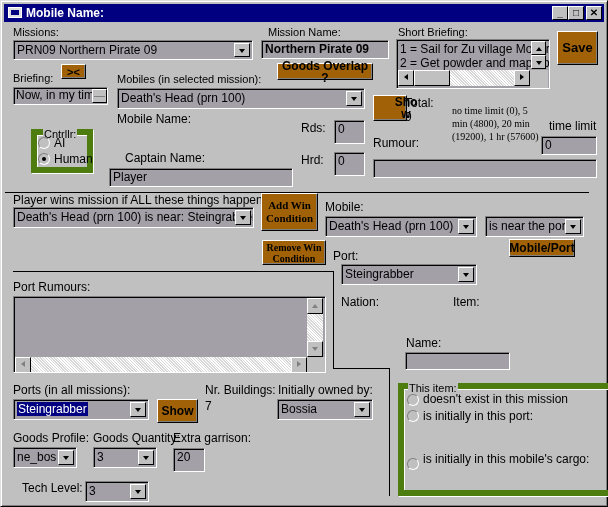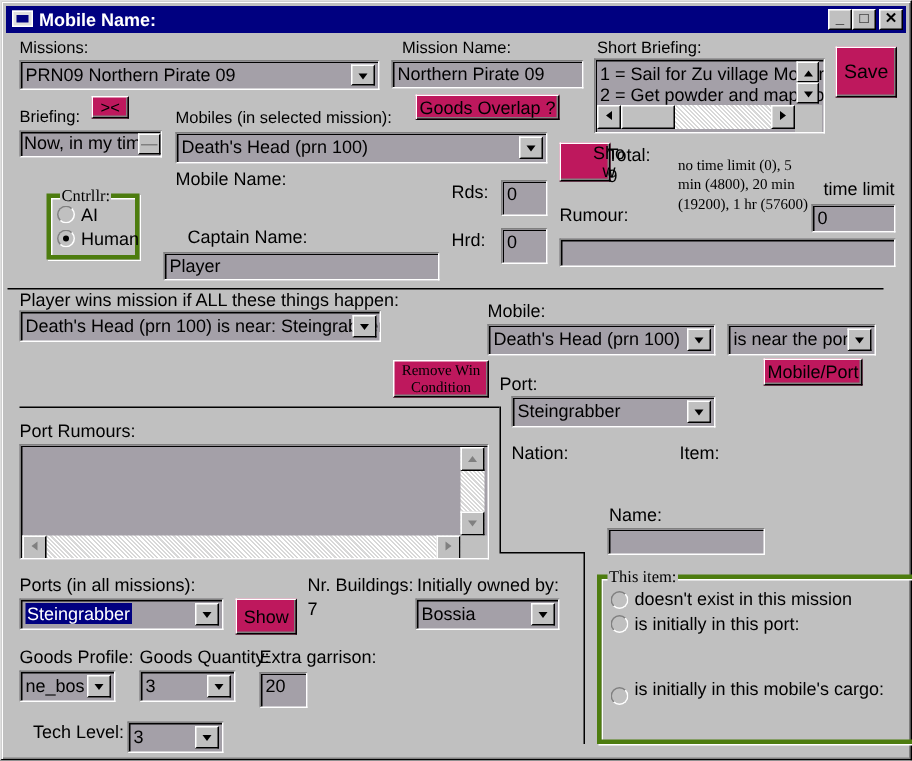--- a/index.html
+++ b/index.html
@@ -10,25 +10,25 @@
   .title-icon::after { content: ""; position: absolute; left: 2px; top: 2px; width: 8px; height: 5px; background: #000080; }
   .tb-btns { position: absolute; right: 2px; top: 2px; display: flex; gap: 0; }
   .tb-btn { width: 16px; height: 14px; background: #c0c0c0; border-top: 1px solid #fff; border-left: 1px solid #fff; border-right: 1px solid #000; border-bottom: 1px solid #000; color: #000; font-size: 10px; line-height: 11px; text-align: center; font-weight: bold; }
   .tb-btn.close { margin-left: 2px; }
   .lbl { position: absolute; white-space: nowrap; line-height: 13px; }
   .serif { font-family: "Liberation Serif", serif; }
   .field { position: absolute; background: #a4a0a8; border-top: 1px solid #808080; border-left: 1px solid #808080; border-right: 1px solid #fff; border-bottom: 1px solid #fff; box-shadow: inset 1px 1px 0 #000; padding: 2px 3px; line-height: 13px; white-space: nowrap; overflow: hidden; font-size: 12px; }
   .combo { position: absolute; background: #a4a0a8; border-top: 1px solid #808080; border-left: 1px solid #808080; border-right: 1px solid #fff; border-bottom: 1px solid #fff; box-shadow: inset 1px 1px 0 #000; padding: 2px 3px; line-height: 14px; white-space: nowrap; overflow: hidden; font-size: 12px; }
   .combo .dd { position: absolute; right: 2px; top: 2px; bottom: 2px; width: 16px; background: #c0c0c0; border-top: 1px solid #fff; border-left: 1px solid #fff; border-right: 1px solid #000; border-bottom: 1px solid #000; }
   .combo .dd::after { content: ""; position: absolute; left: 4px; top: 5px; border-left: 3.5px solid transparent; border-right: 3.5px solid transparent; border-top: 4px solid #000; }
-  .btn { position: absolute; background: #be185d; border-top: 1px solid #fff; border-left: 1px solid #fff; border-right: 1px solid #000; border-bottom: 1px solid #000; box-shadow: inset -1px -1px 0 #808080; text-align: center; font-size: 12px; display: flex; align-items: center; justify-content: center; line-height: 12px; }
+  .btn { position: absolute; background: #a16207; border-top: 1px solid #fff; border-left: 1px solid #fff; border-right: 1px solid #000; border-bottom: 1px solid #000; box-shadow: inset -1px -1px 0 #808080; text-align: center; font-size: 12px; display: flex; align-items: center; justify-content: center; line-height: 12px; font-weight: bold; }
   .btn.serif { font-size: 11px; line-height: 13px; }
   .hline { position: absolute; height: 1px; background: #000; }
   .vline { position: absolute; width: 1px; background: #000; }
-  .group { position: absolute; border: 3px solid #4d7c0f; box-shadow: 1px 1px 0 #fff, inset 1px 1px 0 #fff; font-family: Liberation Serif, serif; }
+  .group { position: absolute; border: 6px solid #4d7c0f; box-shadow: 1px 1px 0 #fff, inset 1px 1px 0 #fff; }
   .group-title { position: absolute; top: -7px; left: 6px; background: #c0c0c0; padding: 0 1px; line-height: 13px; font-size: 11px; }
   .radio { position: absolute; width: 12px; height: 12px; border-radius: 50%; background: #c0c0c0; border: 1px solid; border-color: #808080 #fff #fff #808080; }
   .radio.checked::after { content: ""; position: absolute; left: 3px; top: 3px; width: 4px; height: 4px; border-radius: 50%; background: #000; }
   .radio-lbl { position: absolute; line-height: 13px; white-space: nowrap; font-size: 12px; }
   .list { position: absolute; background: #a4a0a8; border-top: 1px solid #808080; border-left: 1px solid #808080; border-right: 1px solid #fff; border-bottom: 1px solid #fff; box-shadow: inset 1px 1px 0 #000; overflow: hidden; }
   .sb-btn { position: absolute; width: 16px; height: 16px; background: #c0c0c0; border-top: 1px solid #fff; border-left: 1px solid #fff; border-right: 1px solid #000; border-bottom: 1px solid #000; }
   .sb-track { position: absolute; background: repeating-linear-gradient(45deg, #d8d8d8 0 1px, #fff 1px 2px); }
   .arr-up::after, .arr-down::after, .arr-left::after, .arr-right::after { content: ""; position: absolute; }
   .arr-up::after { left: 4px; top: 5px; border-left: 3.5px solid transparent; border-right: 3.5px solid transparent; border-bottom: 4px solid #000; }
   .arr-down::after { left: 4px; top: 5px; border-left: 3.5px solid transparent; border-right: 3.5px solid transparent; border-top: 4px solid #000; }
@@ -57,21 +57,21 @@
     </div>
   </div>
 
   <div class="lbl" style="left:12px;top:25px;">Missions:</div>
   <div class="combo" style="left:12px;top:39px;width:240px;height:20px;">
     <span>PRN09 Northern Pirate 09</span>
     <span class="dd"></span>
   </div>
 
   <div class="lbl" style="left:267px;top:25px;">Mission Name:</div>
-  <div class="field" style="left:260px;top:39px;width:128px;height:19px;">Northern Pirate 09</div>
+  <div class="field" style="left:260px;top:39px;width:128px;height:19px;font-weight:bold;">Northern Pirate 09</div>
 
   <div class="lbl" style="left:397px;top:25px;">Short Briefing:</div>
   <div class="list" style="left:395px;top:38px;width:154px;height:50px;background:#a4a0a8;">
     <div style="position:absolute;left:3px;top:2px;line-height:14px;font-size:12px;white-space:nowrap;">1 = Sail for Zu village Mobar</div>
     <div style="position:absolute;left:3px;top:16px;line-height:14px;font-size:12px;white-space:nowrap;">2 = Get powder and map fro</div>
     <div class="sb-btn arr-up" style="left:134px;top:1px;width:15px;height:14px;"></div>
     <div class="sb-btn arr-down" style="left:134px;top:15px;width:15px;height:14px;"></div>
     <div class="sb-track" style="left:1px;top:30px;width:132px;height:16px;"></div>
     <div class="sb-btn arr-left" style="left:1px;top:30px;"></div>
     <div class="thumb" style="left:17px;top:30px;width:36px;height:16px;"></div>
@@ -131,20 +131,21 @@
   <div class="hline" style="left:12px;top:270px;width:320px;"></div>
   <div class="vline" style="left:332px;top:270px;height:97px;"></div>
   <div class="hline" style="left:332px;top:367px;width:57px;"></div>
   <div class="vline" style="left:388px;top:367px;height:128px;"></div>
 
   <div class="lbl" style="left:12px;top:193px;font-size:12px;">Player wins mission if ALL these things happen:</div>
   <div class="combo" style="left:12px;top:206px;width:241px;height:21px;">
     <span>Death's Head (prn 100) is near: Steingrabber</span>
     <span class="dd"></span>
   </div>
+  <div class="btn serif" style="left:260px;top:192px;width:57px;height:38px;">Add Win Condition</div>
   <div class="btn serif" style="left:261px;top:239px;width:64px;height:25px;font-size:10px;line-height:11px;">Remove Win Condition</div>
 
   <div class="lbl" style="left:324px;top:200px;font-size:12px;">Mobile:</div>
   <div class="combo" style="left:324px;top:215px;width:152px;height:21px;">
     <span>Death's Head (prn 100)</span>
     <span class="dd"></span>
   </div>
   <div class="combo" style="left:484px;top:215px;width:99px;height:21px;">
     <span>is near the port:</span>
     <span class="dd"></span>

